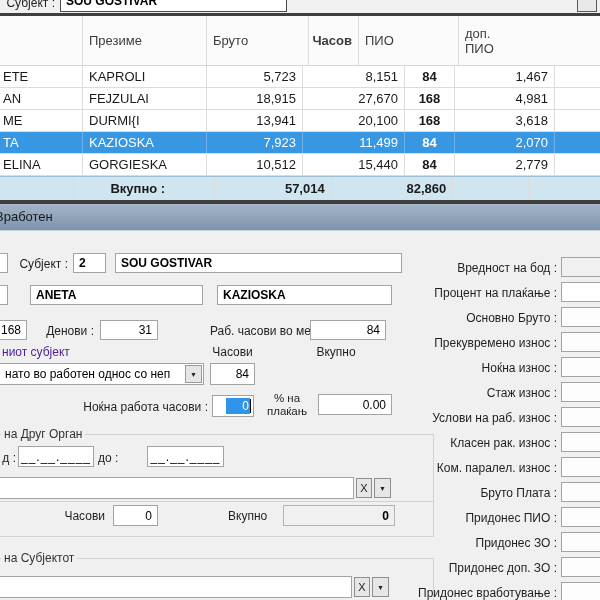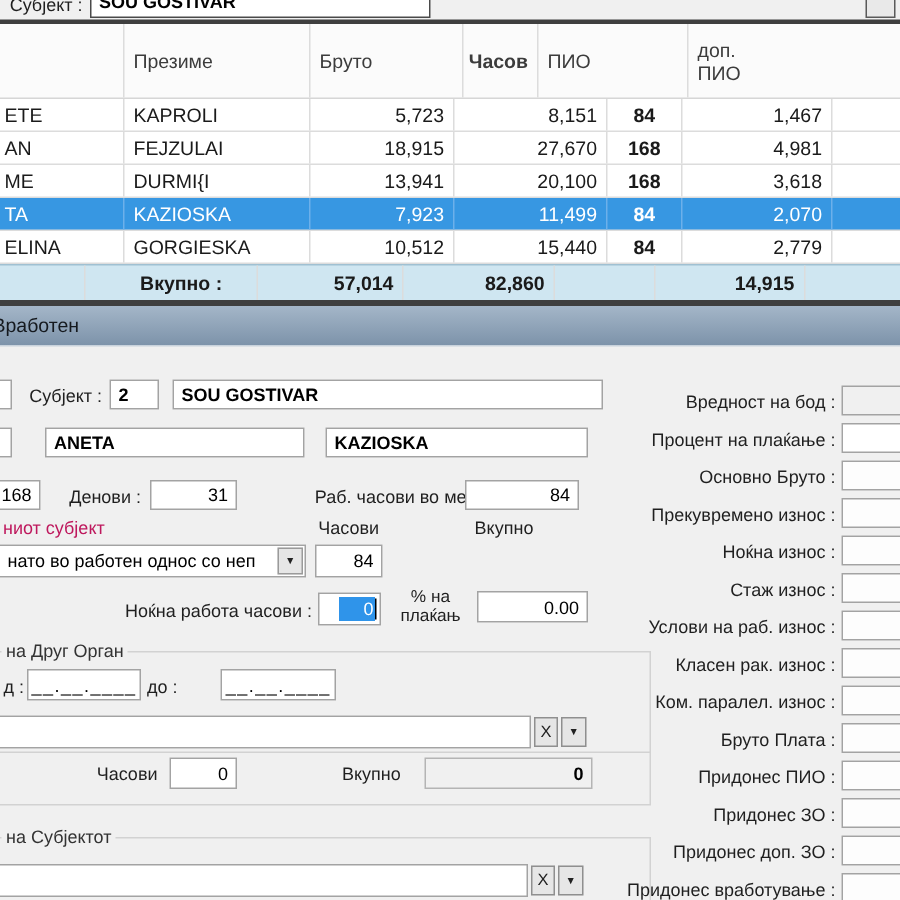--- a/index.html
+++ b/index.html
@@ -151,21 +151,20 @@
           <div class="cell col-hours ac">84</div>
           <div class="cell col-pio ar">2,779</div>
           <div class="cell col-dop al"></div>
         </div>
         <div class="trow total">
           <div class="cell col-name al"></div>
           <div class="cell col-surname al">Вкупно :</div>
           <div class="cell col-neto ar">57,014</div>
           <div class="cell col-bruto ar">82,860</div>
           <div class="cell col-hours ac"></div>
-          <div class="cell col-pio ar">14,915</div>
           <div class="cell col-dop al"></div>
         </div>
       </div>
   </div>
   <div class="sep sep2"></div>
 
   <div class="titlebar">
     <span>Вработен</span>
   </div>
 
@@ -177,21 +176,21 @@
   <div class="sliver" style="left:-30px;top:285px;width:38px;height:20px;"></div>
   <div class="field bold" style="left:30px;top:285px;width:173px;height:20px;text-align:center;">ANETA</div>
   <div class="field bold" style="left:217px;top:285px;width:175px;height:20px;">KAZIOSKA</div>
 
   <div class="field ar" style="left:-26px;top:320px;width:53px;height:20px;">168</div>
   <div class="lbl" style="left:34px;top:323px;width:60px;">Денови :</div>
   <div class="field ar" style="left:100px;top:320px;width:58px;height:20px;">31</div>
   <div class="lbl" style="left:160px;top:323px;width:145px;margin-left:44px;">Раб. часови во месецот :</div>
   <div class="field ar" style="left:310px;top:320px;width:76px;height:20px;">84</div>
 
-  <div class="lbl left" style="left:2px;top:344px;width:120px;color:#be185d;">ниот субјект</div>
+  <div class="lbl left" style="left:2px;top:344px;width:120px;color:#4c1d95;">ниот субјект</div>
   <div class="lbl center" style="left:205px;top:344px;width:55px;">Часови</div>
   <div class="lbl center" style="left:300px;top:344px;width:72px;">Вкупно</div>
 
   <div class="field" style="left:-40px;top:363px;width:244px;height:22px;padding:0;">
     <span class="combo-text">нато во работен однос со неп</span>
     <span class="dd-inner">
         <span class="arrow">▼</span>
       </span>
   </div>
   <div class="field ar" style="left:210px;top:363px;width:45px;height:22px;">84</div>

